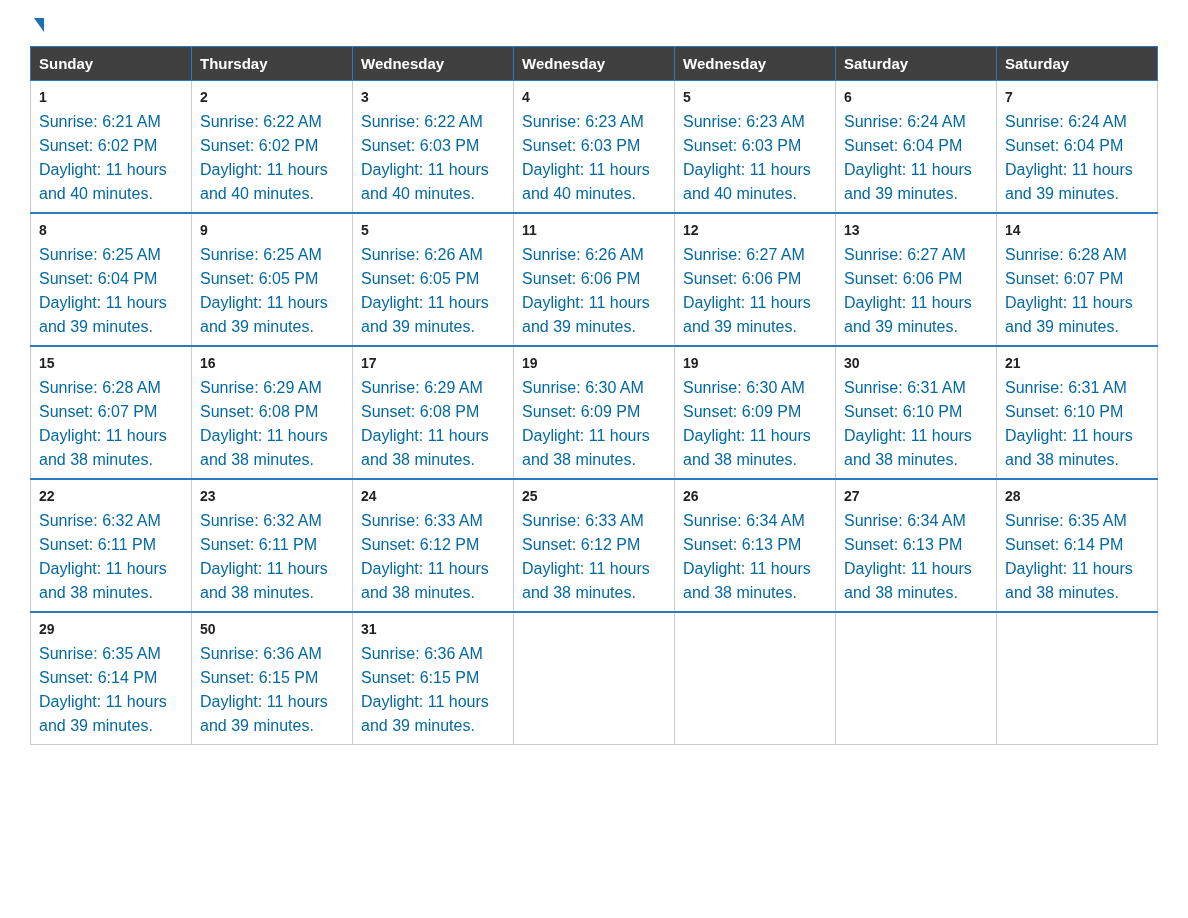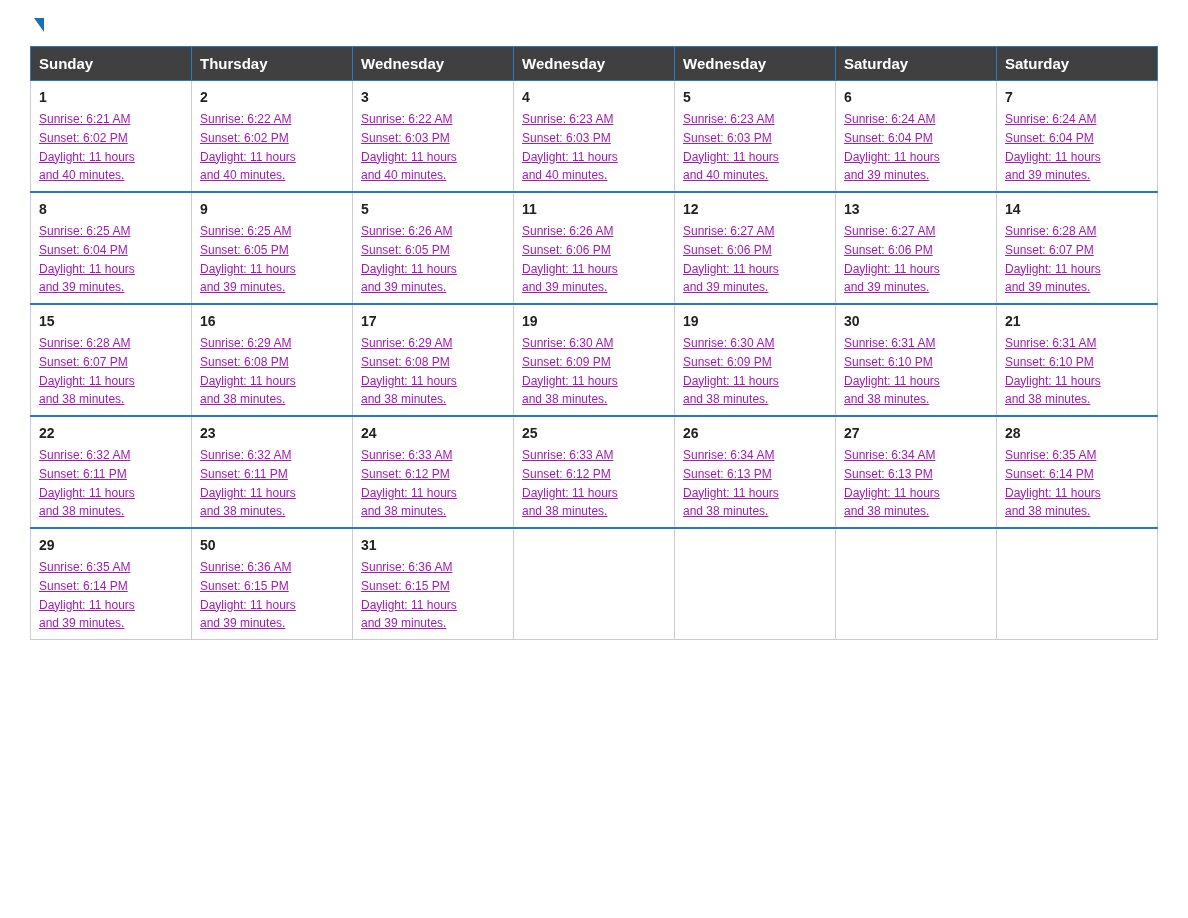--- a/index.html
+++ b/index.html
@@ -80,24 +80,23 @@
       line-height: 1.5;
       height: 100px;
     }
     td .day-num {
       font-size: 14px;
       font-weight: bold;
       display: block;
       margin-bottom: 2px;
     }
     td .info {
-      color: #a21caf;
-      font-size: 12px;
+      color: #0369a1;
+      font-size: 16px;
       line-height: 1.5;
-      text-decoration: underline;
     }
     tr:not(:last-child) td {
       border-bottom: 2px solid #2a7abf;
     }
     td.empty { background: #fff; }
   </style>
 </head>
 <body>
 
 <div class="header">

